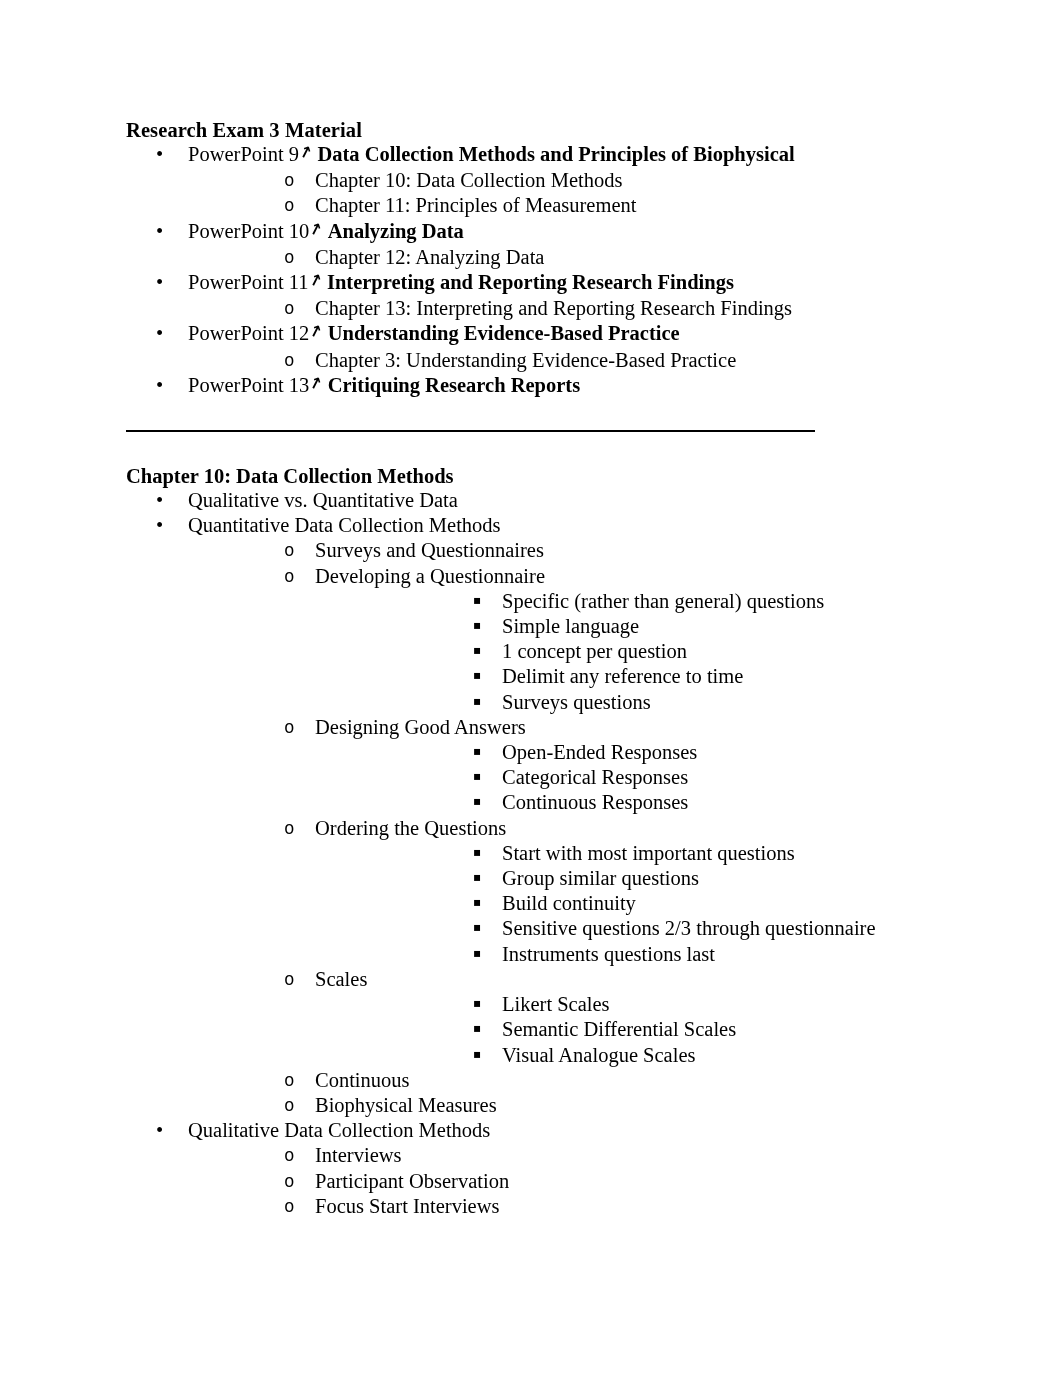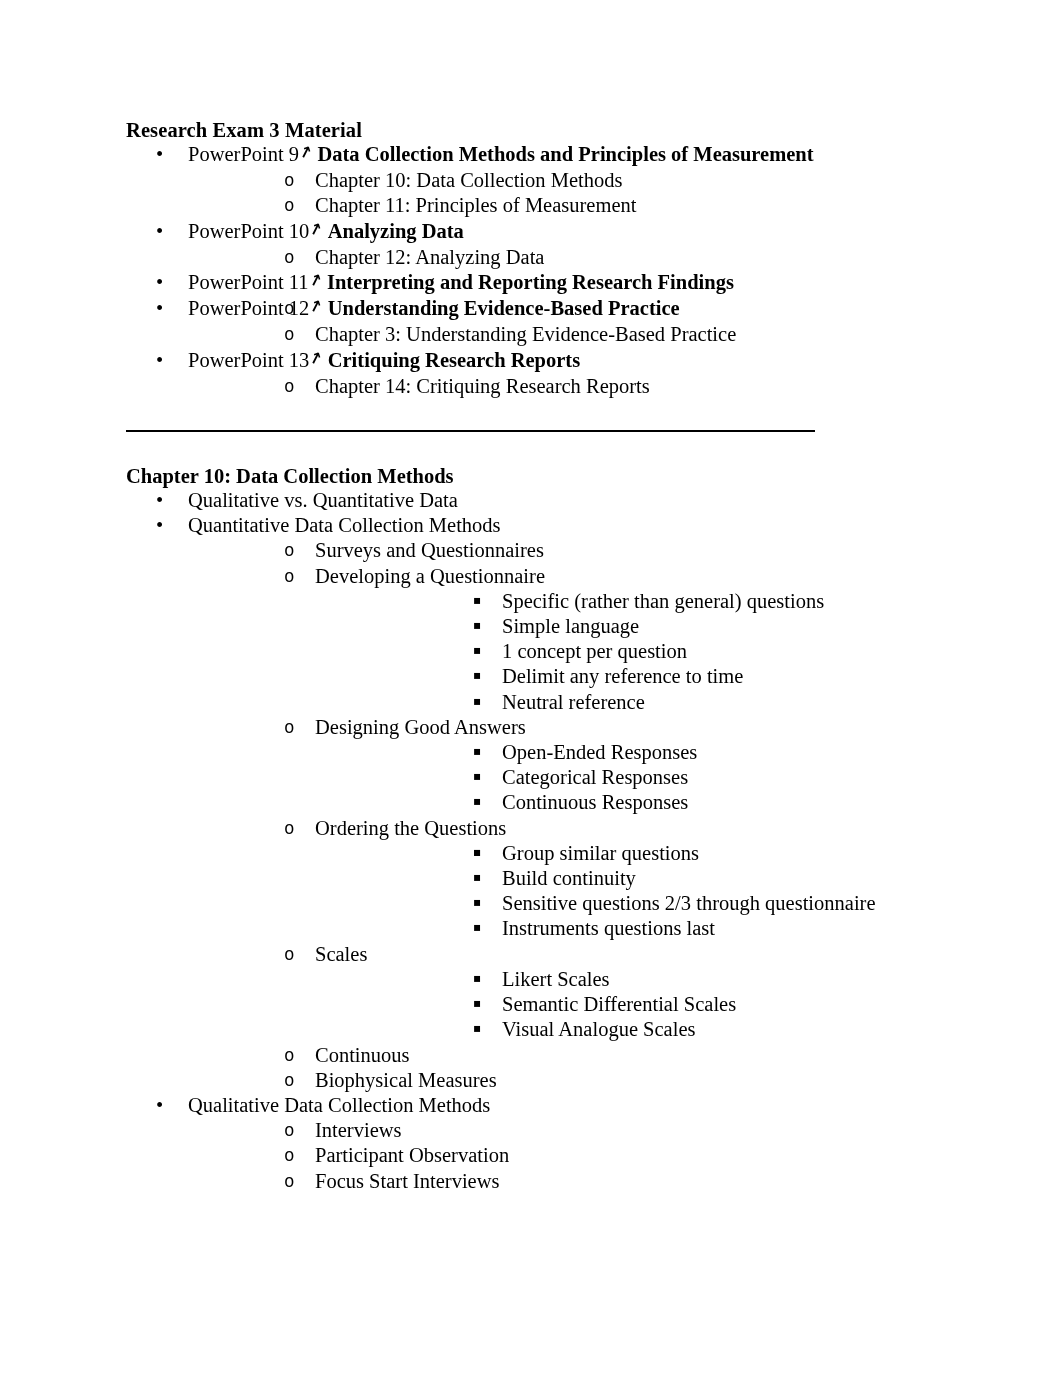--- a/index.html
+++ b/index.html
@@ -124,21 +124,21 @@
 <body>
 
 <div class="page">
 
   <h1 class="doc-heading">Research Exam 3 Material</h1>
 
   <ul class="lvl lvl1">
 
     <li class="item">
       <span class="marker"></span>
-      <span class="label">PowerPoint 9</span><span class="arrow">↗</span><span class="bold">Data Collection Methods and Principles of Measurement</span>
+      <span class="label">PowerPoint 9</span><span class="arrow">↗</span><span class="bold">Data Collection Methods and Principles of Biophysical</span>
       <ul class="lvl lvl2">
         <li class="item">
           <span class="marker"></span>
           <span class="label">Chapter 10: Data Collection Methods</span>
         </li>
         <li class="item">
           <span class="marker"></span>
           <span class="label">Chapter 11: Principles of Measurement</span>
         </li>
       </ul>
@@ -154,44 +154,39 @@
         </li>
       </ul>
     </li>
 
     <li class="item">
       <span class="marker"></span>
       <span class="label">PowerPoint 11</span><span class="arrow">↗</span><span class="bold">Interpreting and Reporting Research Findings</span>
       <ul class="lvl lvl2">
         <li class="item">
           <span class="marker"></span>
+          <span class="label">Chapter 13: Interpreting and Reporting Research Findings</span>
         </li>
       </ul>
     </li>
 
     <li class="item">
       <span class="marker"></span>
       <span class="label">PowerPoint 12</span><span class="arrow">↗</span><span class="bold">Understanding Evidence-Based Practice</span>
       <ul class="lvl lvl2">
         <li class="item">
           <span class="marker"></span>
           <span class="label">Chapter 3: Understanding Evidence-Based Practice</span>
         </li>
       </ul>
     </li>
 
     <li class="item">
       <span class="marker"></span>
       <span class="label">PowerPoint 13</span><span class="arrow">↗</span><span class="bold">Critiquing Research Reports</span>
-      <ul class="lvl lvl2">
-        <li class="item">
-          <span class="marker"></span>
-          <span class="label">Chapter 14: Critiquing Research Reports</span>
-        </li>
-      </ul>
     </li>
 
   </ul>
 
   <div class="spacer-rule"></div>
   <hr class="divider">
   <div class="spacer-after"></div>
 
   <h2 class="section-heading">Chapter 10: Data Collection Methods</h2>
 
@@ -228,21 +223,21 @@
             <li class="item">
               <span class="marker"></span>
               <span class="label">1 concept per question</span>
             </li>
             <li class="item">
               <span class="marker"></span>
               <span class="label">Delimit any reference to time</span>
             </li>
             <li class="item">
               <span class="marker"></span>
-              <span class="label">Neutral reference</span>
+              <span class="label">Surveys questions</span>
             </li>
           </ul>
         </li>
 
         <li class="item">
           <span class="marker"></span>
           <span class="label">Designing Good Answers</span>
           <ul class="lvl lvl3">
             <li class="item">
               <span class="marker"></span>
@@ -258,20 +253,21 @@
             </li>
           </ul>
         </li>
 
         <li class="item">
           <span class="marker"></span>
           <span class="label">Ordering the Questions</span>
           <ul class="lvl lvl3">
             <li class="item">
               <span class="marker"></span>
+              <span class="label">Start with most important questions</span>
             </li>
             <li class="item">
               <span class="marker"></span>
               <span class="label">Group similar questions</span>
             </li>
             <li class="item">
               <span class="marker"></span>
               <span class="label">Build continuity</span>
             </li>
             <li class="item">

